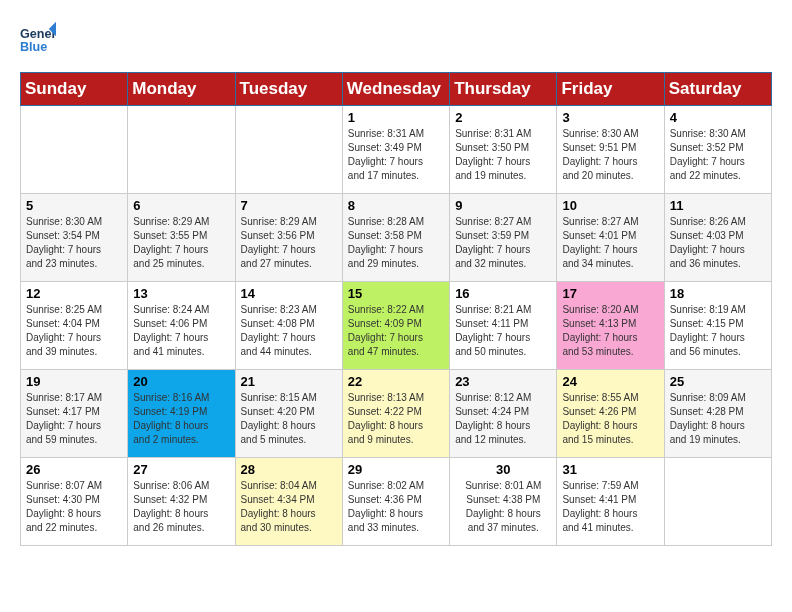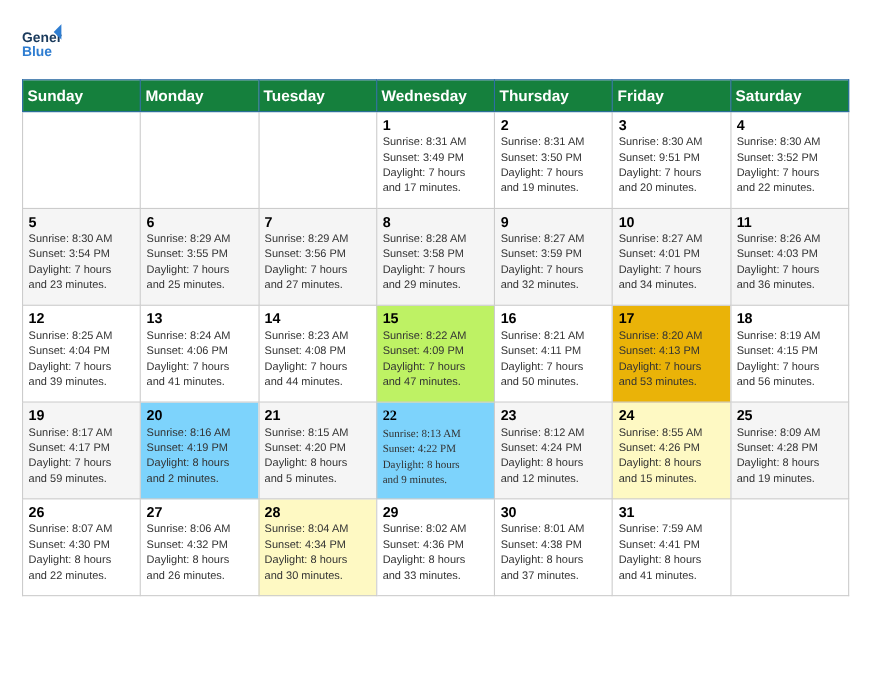--- a/index.html
+++ b/index.html
@@ -42,23 +42,23 @@
     .location-title {
       font-size: 16px;
       color: #333;
     }
     table {
       width: 100%;
       border-collapse: collapse;
       table-layout: fixed;
     }
     th {
-      background-color: #15803d;
+      background-color: #b91c1c;
       color: #fff;
-      font-size: 14px;
+      font-size: 17px;
       padding: 6px 4px;
       text-align: left;
       border: 1px solid #2e6da4;
     }
     td {
       border: 1px solid #ccc;
       vertical-align: top;
       padding: 4px 5px;
       font-size: 10px;
       color: #333;
@@ -233,21 +233,21 @@
           <div class="cell-text">Daylight: 7 hours</div>
           <div class="cell-text">and 47 minutes.</div>
         </td>
         <td style="background-color: rgb(255, 255, 255);">
           <span class="day-num">16</span>
           <div class="cell-text">Sunrise: 8:21 AM</div>
           <div class="cell-text">Sunset: 4:11 PM</div>
           <div class="cell-text">Daylight: 7 hours</div>
           <div class="cell-text">and 50 minutes.</div>
         </td>
-        <td style="background-color: #eab308;">
+        <td style="background-color: #f9a8d4;">
           <span class="day-num">17</span>
           <div class="cell-text">Sunrise: 8:20 AM</div>
           <div class="cell-text">Sunset: 4:13 PM</div>
           <div class="cell-text">Daylight: 7 hours</div>
           <div class="cell-text">and 53 minutes.</div>
         </td>
         <td style="background-color: rgb(255, 255, 255);">
           <span class="day-num">18</span>
           <div class="cell-text">Sunrise: 8:19 AM</div>
           <div class="cell-text">Sunset: 4:15 PM</div>
@@ -256,35 +256,35 @@
         </td>
       </tr>
       <tr>
         <td style="background-color: rgb(245, 245, 245);">
           <span class="day-num">19</span>
           <div class="cell-text">Sunrise: 8:17 AM</div>
           <div class="cell-text">Sunset: 4:17 PM</div>
           <div class="cell-text">Daylight: 7 hours</div>
           <div class="cell-text">and 59 minutes.</div>
         </td>
-        <td style="background-color: #7dd3fc;">
+        <td style="background-color: #0ea5e9;">
           <span class="day-num">20</span>
           <div class="cell-text">Sunrise: 8:16 AM</div>
           <div class="cell-text">Sunset: 4:19 PM</div>
           <div class="cell-text">Daylight: 8 hours</div>
           <div class="cell-text">and 2 minutes.</div>
         </td>
         <td style="background-color: rgb(245, 245, 245);">
           <span class="day-num">21</span>
           <div class="cell-text">Sunrise: 8:15 AM</div>
           <div class="cell-text">Sunset: 4:20 PM</div>
           <div class="cell-text">Daylight: 8 hours</div>
           <div class="cell-text">and 5 minutes.</div>
         </td>
-        <td style="background-color: #7dd3fc; font-family: Liberation Serif, serif;">
+        <td style="background-color: #fef9c3;">
           <span class="day-num">22</span>
           <div class="cell-text">Sunrise: 8:13 AM</div>
           <div class="cell-text">Sunset: 4:22 PM</div>
           <div class="cell-text">Daylight: 8 hours</div>
           <div class="cell-text">and 9 minutes.</div>
         </td>
         <td style="background-color: rgb(245, 245, 245); margin-top: 32px;">
           <span class="day-num">23</span>
           <div class="cell-text">Sunrise: 8:12 AM</div>
           <div class="cell-text">Sunset: 4:24 PM</div>
@@ -328,21 +328,21 @@
           <div class="cell-text">Daylight: 8 hours</div>
           <div class="cell-text">and 30 minutes.</div>
         </td>
         <td style="background-color: rgb(255, 255, 255);">
           <span class="day-num">29</span>
           <div class="cell-text">Sunrise: 8:02 AM</div>
           <div class="cell-text">Sunset: 4:36 PM</div>
           <div class="cell-text">Daylight: 8 hours</div>
           <div class="cell-text">and 33 minutes.</div>
         </td>
-        <td style="background-color: rgb(255, 255, 255);">
+        <td style="background-color: rgb(255, 255, 255); text-align: center;">
           <span class="day-num">30</span>
           <div class="cell-text">Sunrise: 8:01 AM</div>
           <div class="cell-text">Sunset: 4:38 PM</div>
           <div class="cell-text">Daylight: 8 hours</div>
           <div class="cell-text">and 37 minutes.</div>
         </td>
         <td style="background-color: rgb(255, 255, 255);">
           <span class="day-num">31</span>
           <div class="cell-text">Sunrise: 7:59 AM</div>
           <div class="cell-text">Sunset: 4:41 PM</div>

